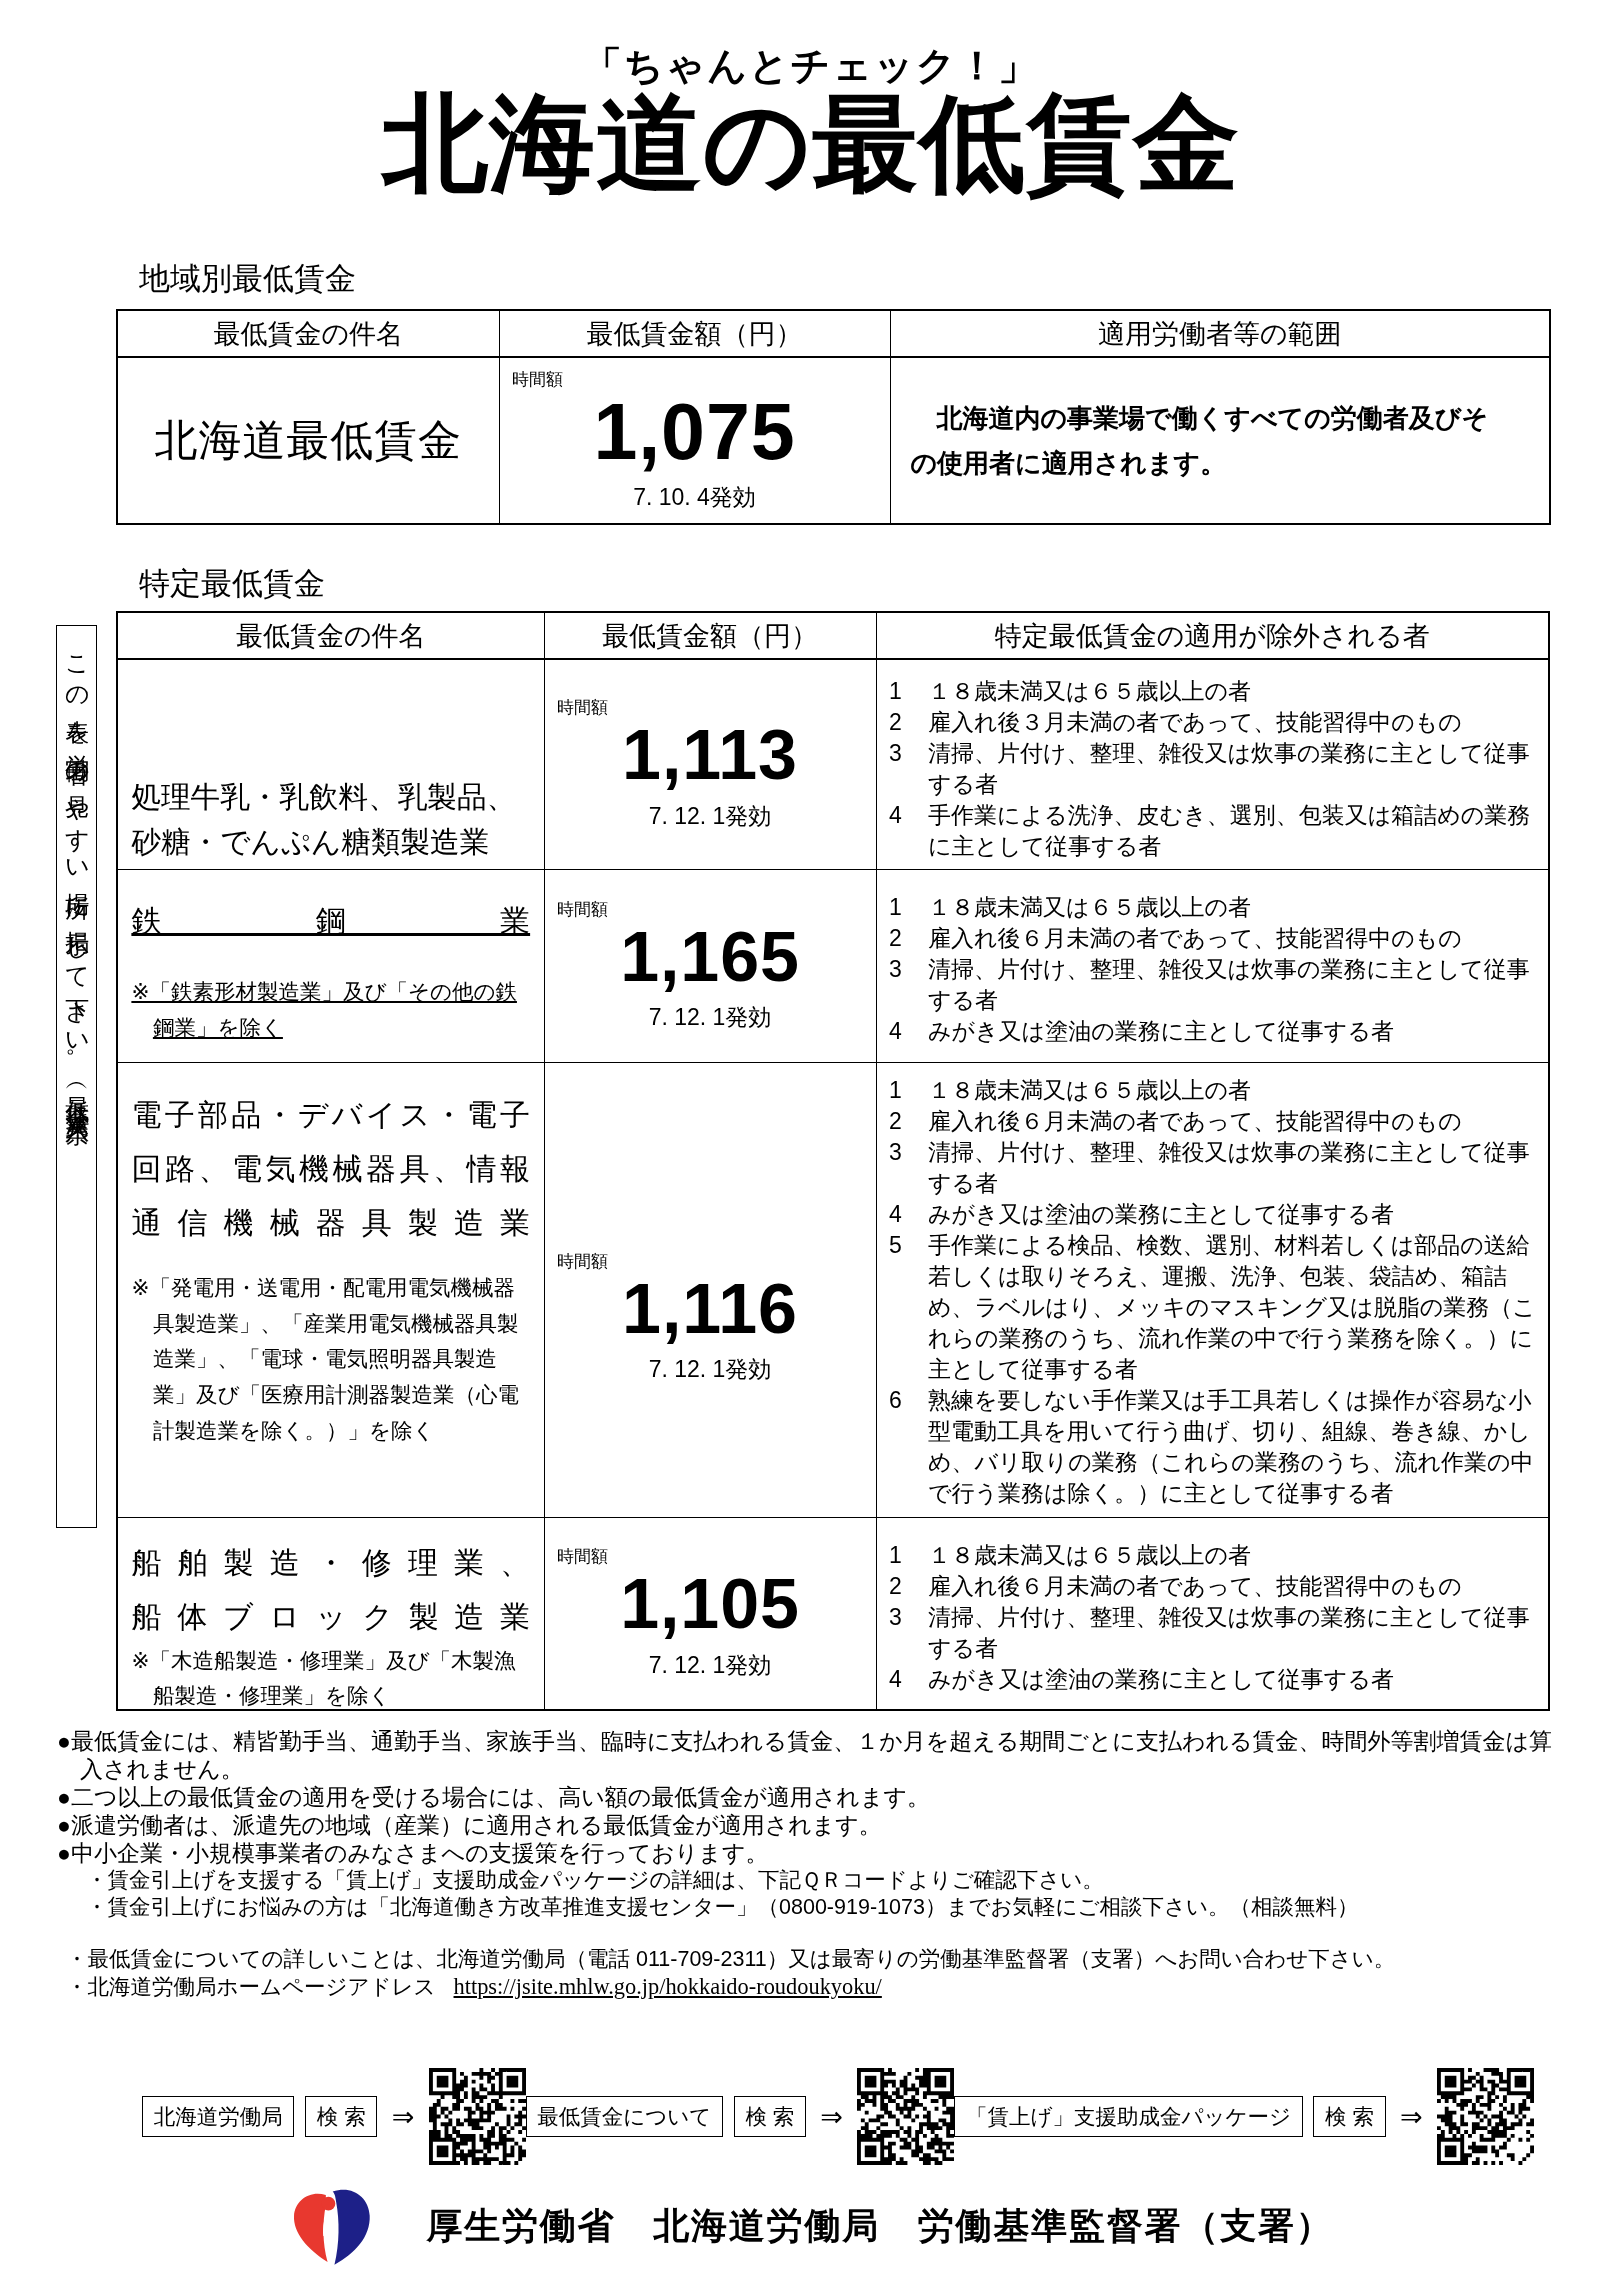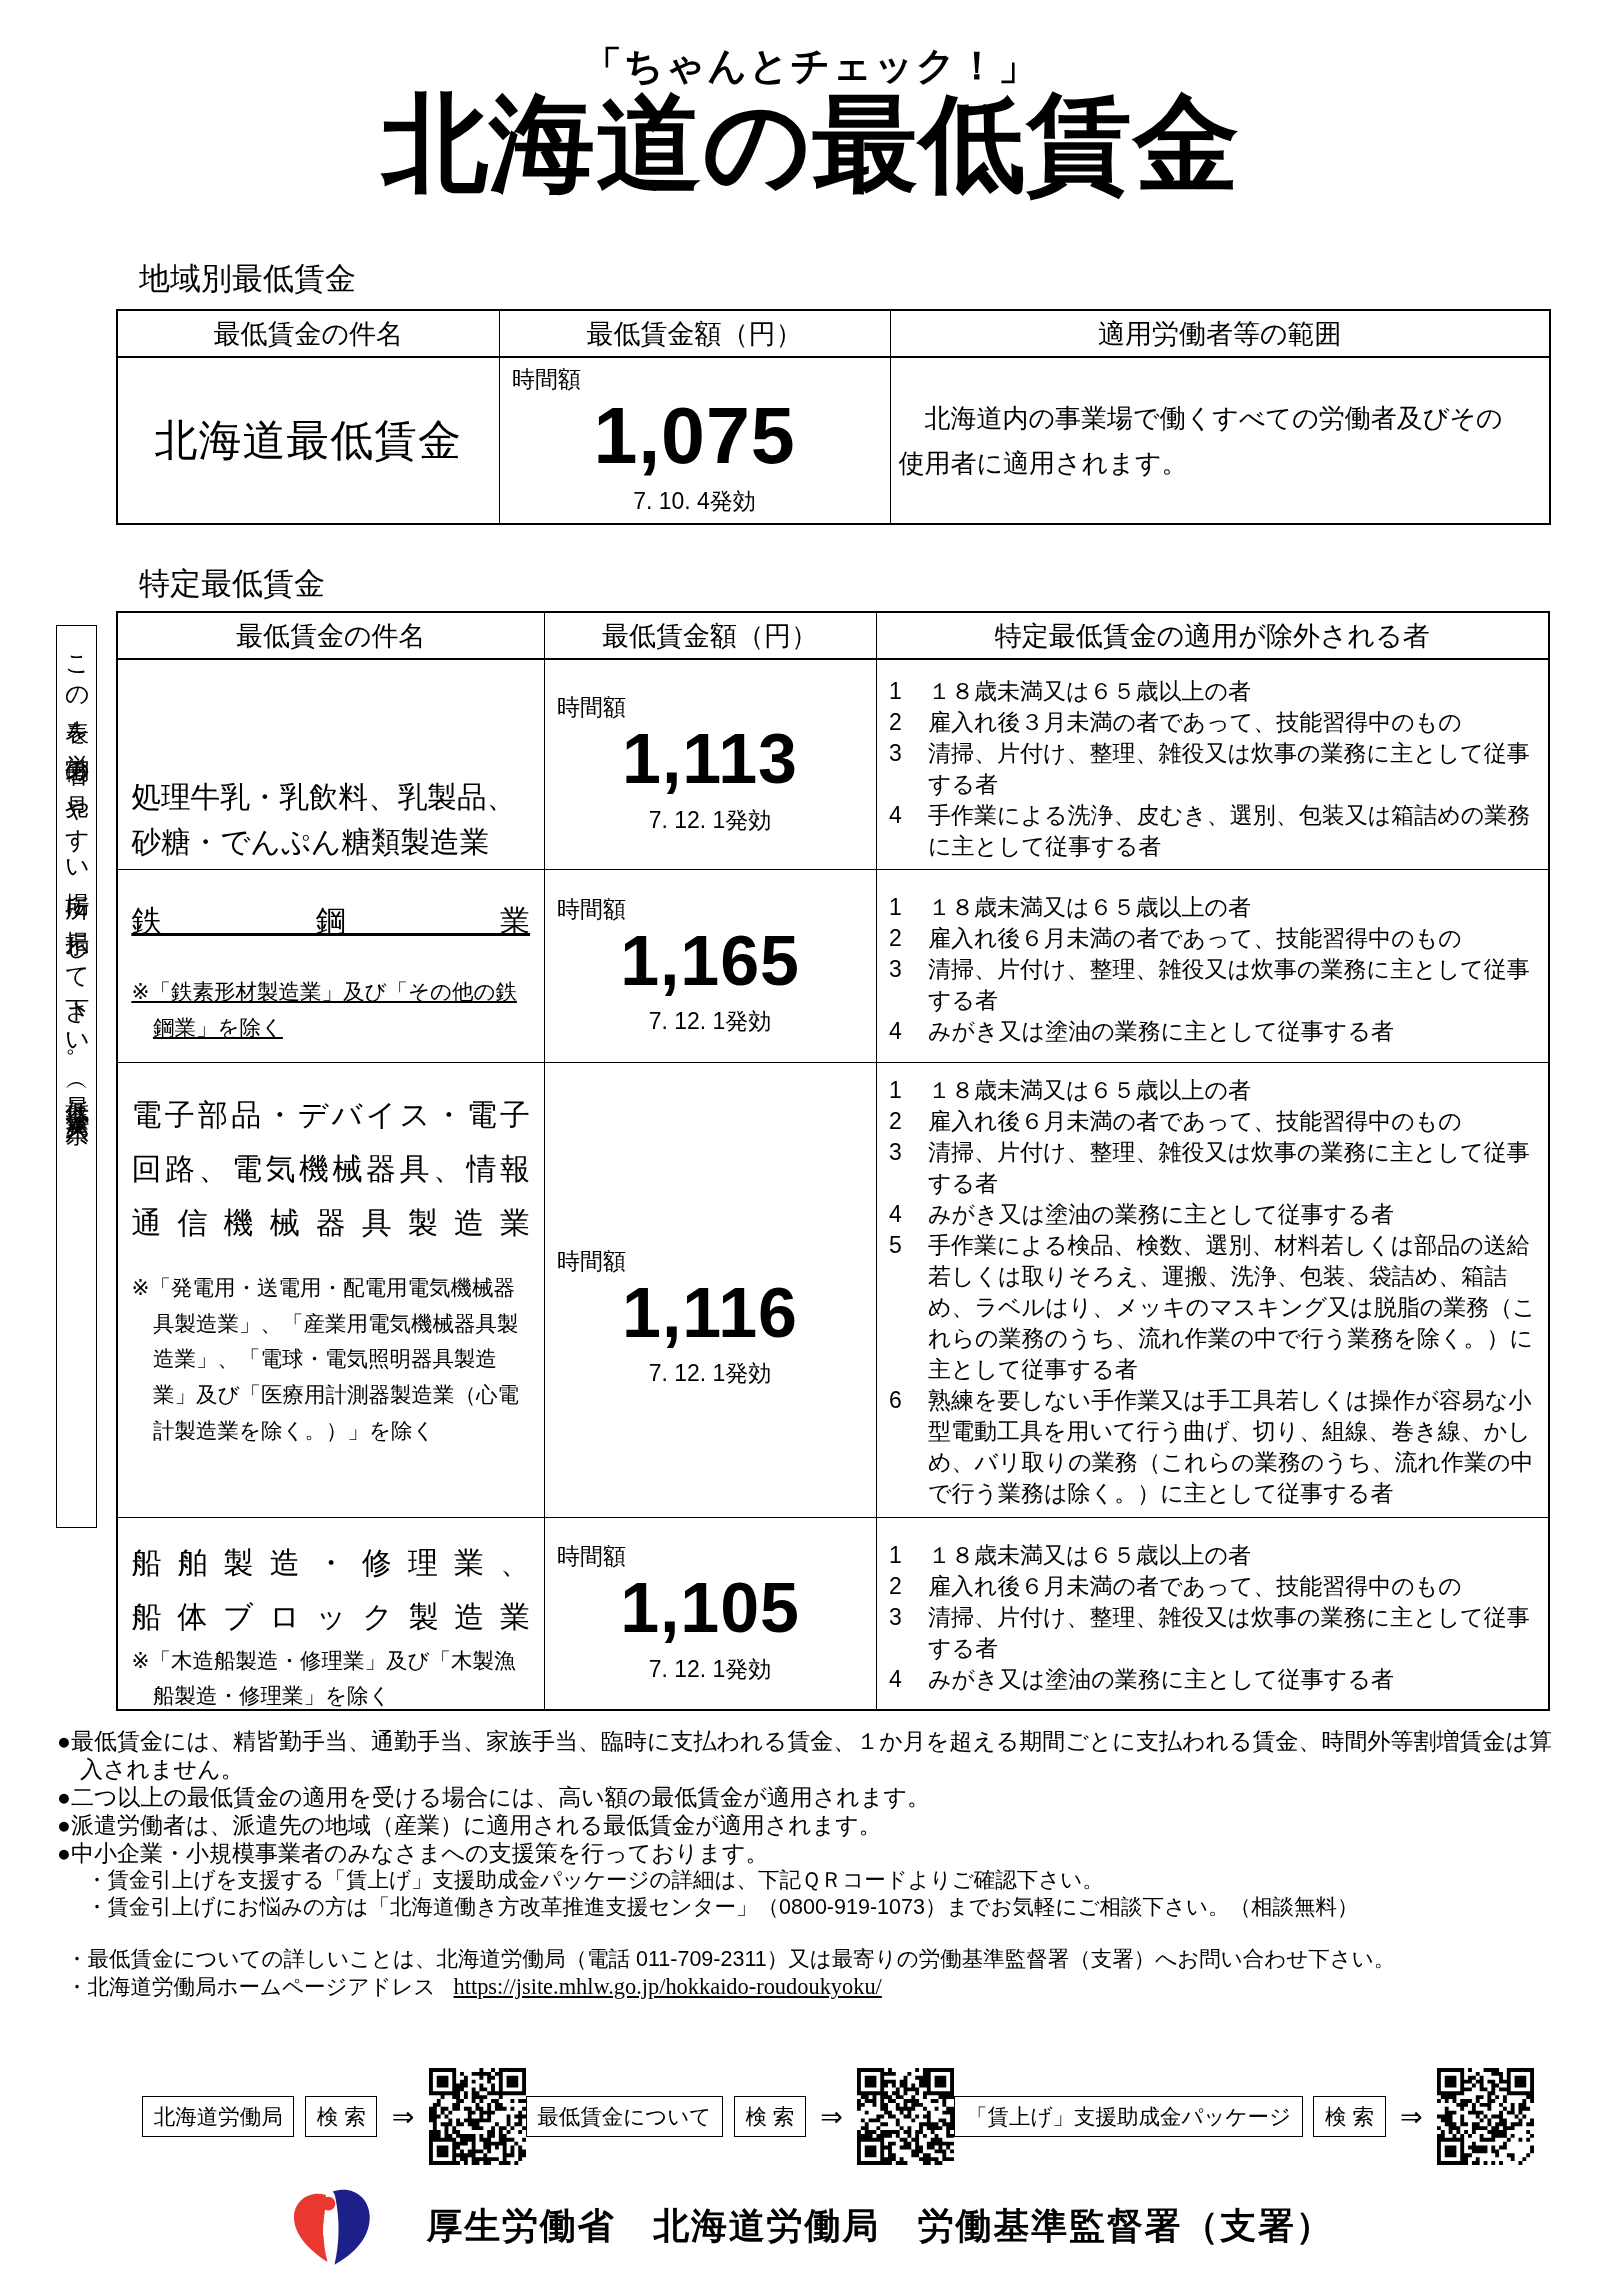--- a/index.html
+++ b/index.html
@@ -27,21 +27,21 @@
     border-collapse:collapse; table-layout:fixed;
     border:2.7px solid #000;
   }
   .tbl1 { top:309px; }
   .tbl2 { top:611px; }
   .tbl th, .tbl td { border:1.8px solid #000; vertical-align:middle; }
   .tbl th { height:47px; font-size:27px; font-weight:500; text-align:center; border-bottom-width:2.7px; }
 
   
   .amount-box { display:flex; flex-direction:column; justify-content:center; }
-  .unit { align-self:flex-start; padding-left:12.5px; font-size:23px; }
+  .unit { align-self:flex-start; padding-left:12.5px; font-size:17px; }
   .amount { text-align:center; font-weight:800; font-size:70px; line-height:1.04; letter-spacing:0.9px; }
   .tbl1 .amount { font-size:79px; }
   .effective { text-align:center; font-size:23px; margin-top:9px; }
   .t1box { height:163px; }
   .r1box { height:204px; }
   .r2box, .r4box { height:187px; }
   .r3box { height:450px; padding-top:56px; }
 
   
   .name-cell { padding:0 13.4px; }
@@ -51,21 +51,21 @@
   .r1 .industry-name { font-size:29.6px; line-height:1.55; }
   .justify { text-align:justify; text-align-last:justify; text-justify:inter-character; }
   .industry-note { font-size:21.5px; line-height:1.66; padding-left:1em; text-indent:-1em; }
   .r1flex { height:202px; justify-content:flex-end; }
   .r2flex { height:187px; justify-content:space-between; padding:21.5px 0 12.5px;text-decoration:underline; }
   .r3flex { height:450px; justify-content:flex-start; padding-top:23px; }
   .r3flex .industry-note { margin-top:21.5px; }
   .r4flex { height:187px; justify-content:space-between; padding:16px 0 10.7px; }
 
   
-  .scope-cell { font-size:26px; line-height:1.7; padding:0 36px 0 8px; }
+  .scope-cell { font-size:26px; line-height:1.7; padding:0 36px 0 20px;font-weight:bold; }
   .excl-cell { vertical-align:top; padding:12.5px 7.2px 3.6px 12.5px; }
   .r3 .excl-cell { padding-top:8px; }
   .excl-item { display:flex; font-size:23px; line-height:31px; }
   .excl-num { width:39px; flex:none; }
   .excl-txt { flex:1; }
 
   
   .tbl1 tbody tr { height:167px; }
   .r1 { height:210px; } .r2 { height:193px; } .r3 { height:455px; } .r4 { height:193px; }
 

